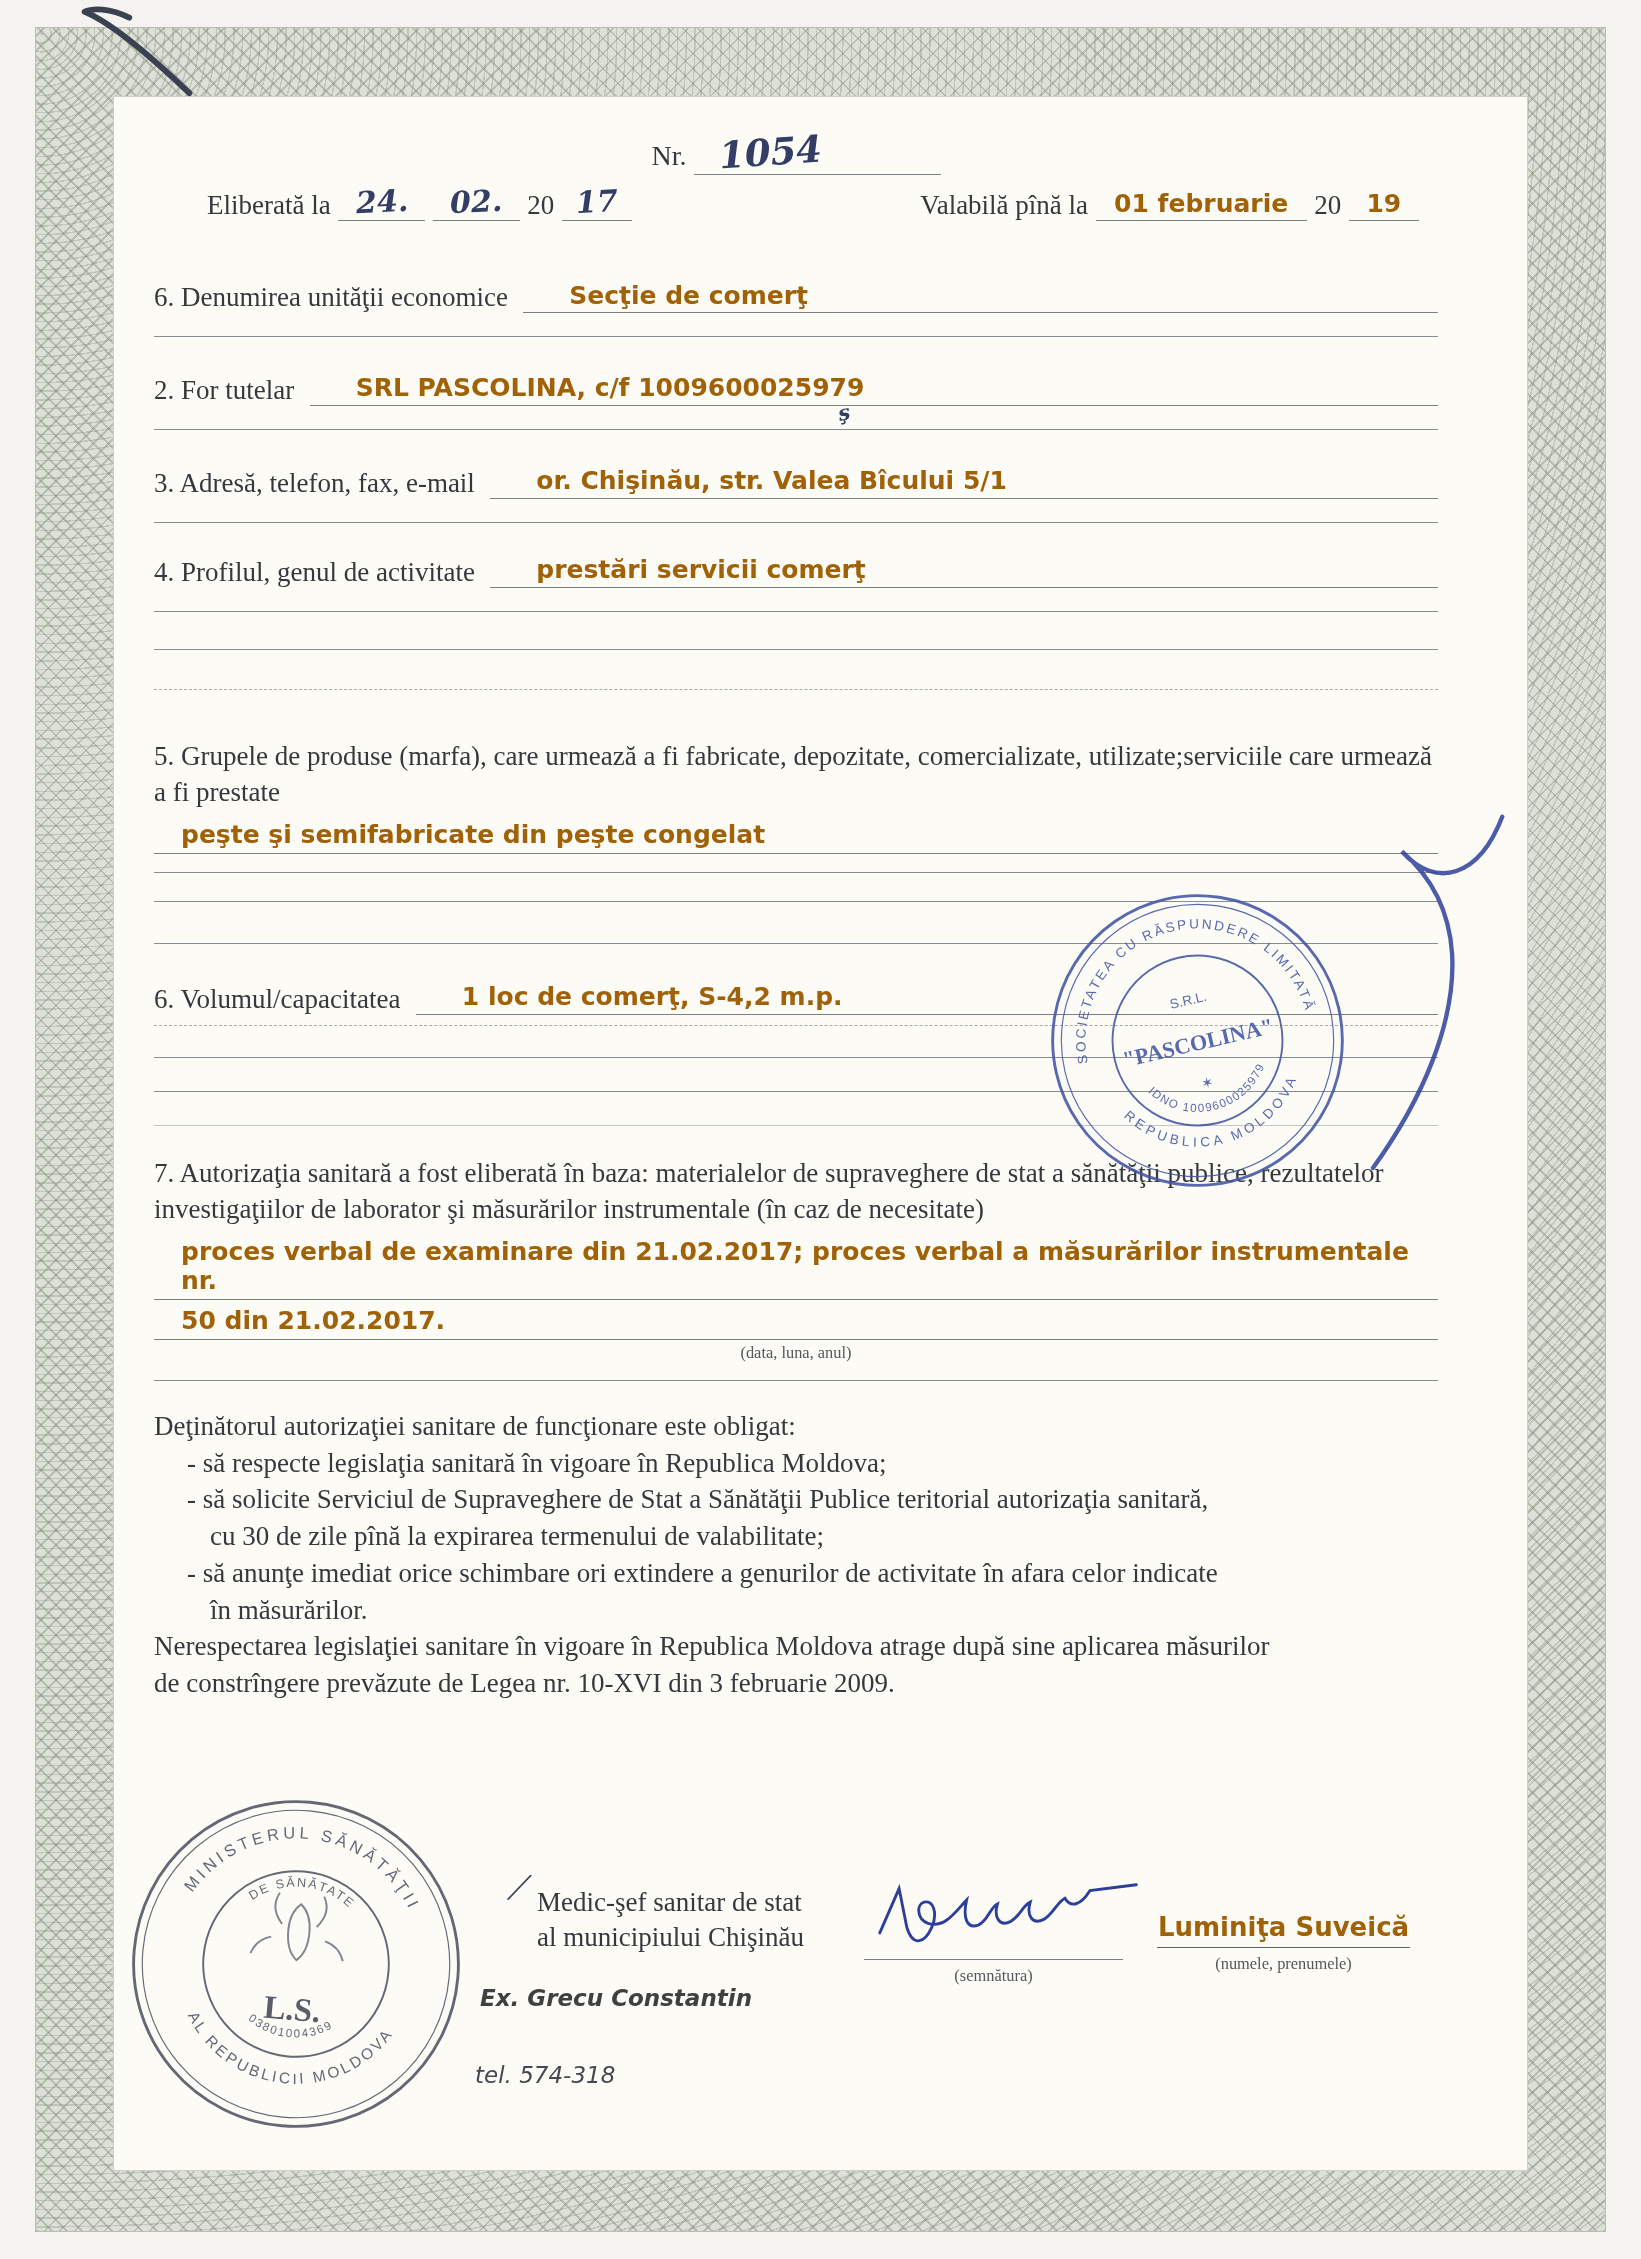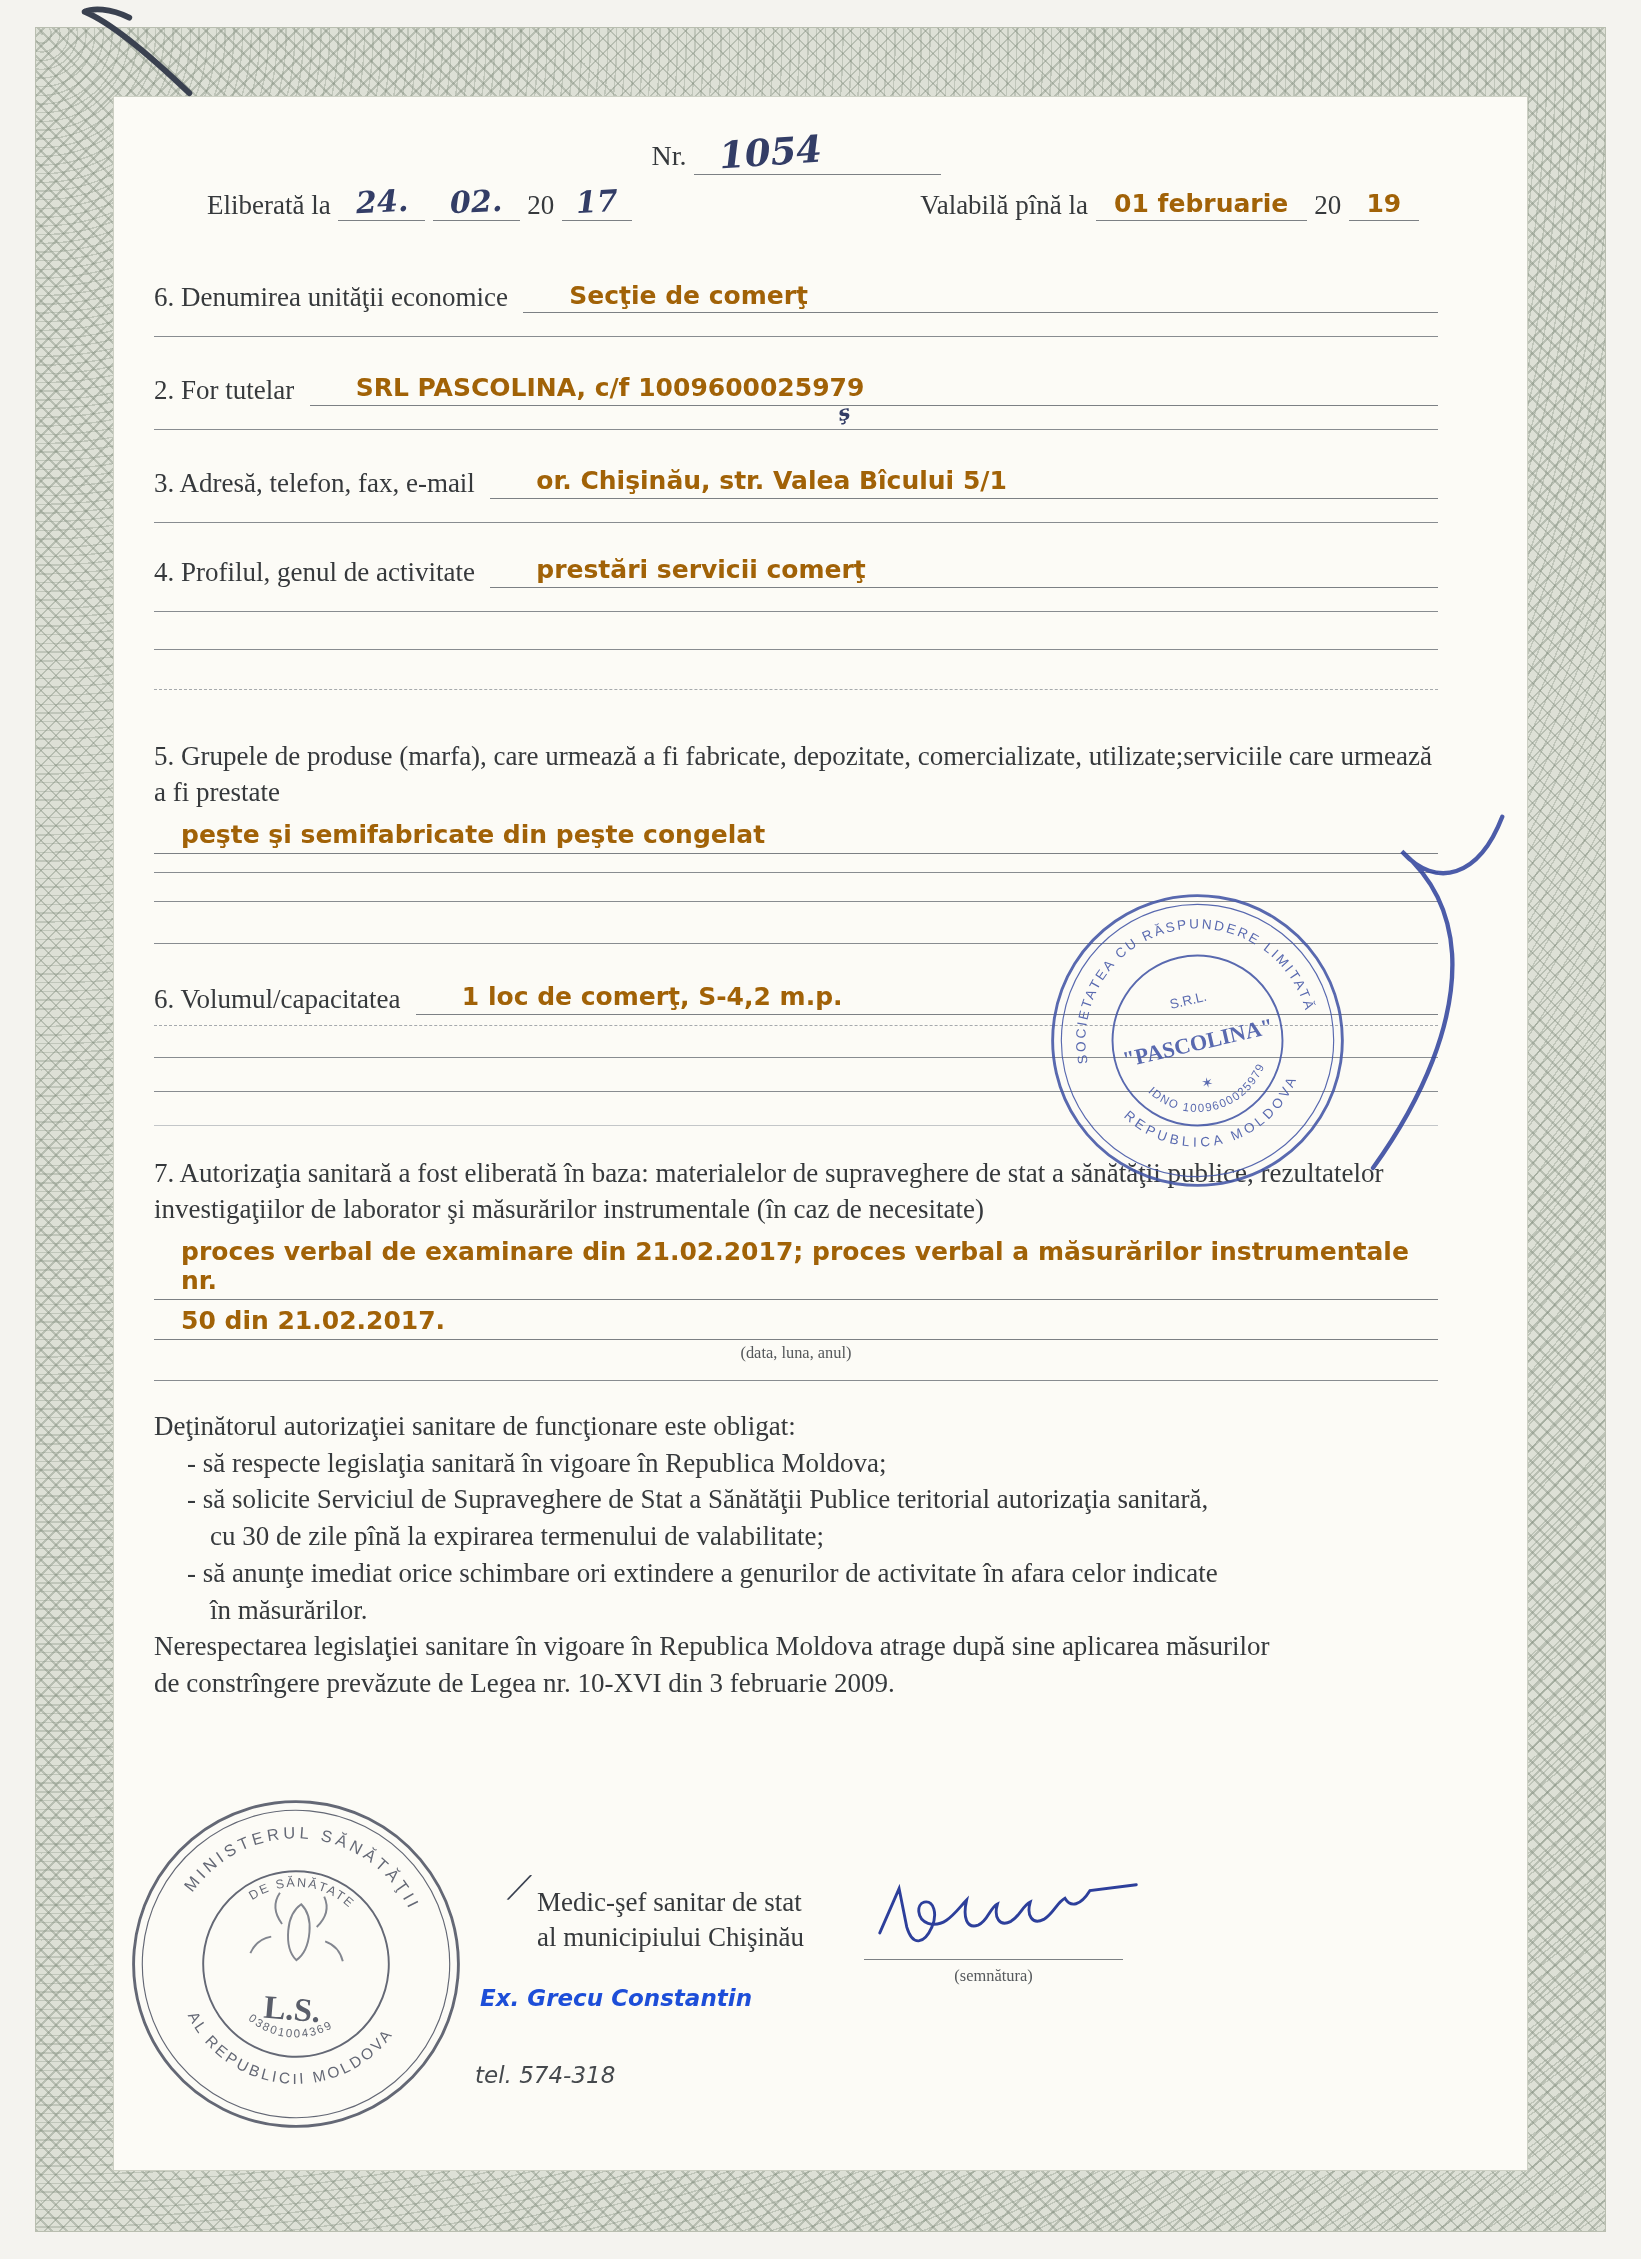--- a/index.html
+++ b/index.html
@@ -50,21 +50,21 @@
 
   .medic{position:absolute;left:537px;top:1885px;font-size:27px;line-height:1.3;}
   .medic-slash{position:absolute;left:516px;top:1863px;font-size:42px;color:#3a4150;transform:rotate(8deg);}
   .sig-svg{position:absolute;left:874px;top:1871px;}
   .sig-line{position:absolute;left:864px;top:1918px;width:259px;border-bottom:1.5px solid #7c8084;height:41px;}
   .sig-caption{position:absolute;left:864px;top:1966px;width:259px;text-align:center;font-size:16.4px;color:#55585b;}
   .name-block{position:absolute;left:1157px;top:1912px;width:253px;text-align:center;}
   .name-block .name{display:block;font-size:26px;padding-bottom:4.8px;border-bottom:1.9px solid #5c6063;}
   .name-caption{font-size:16.4px;color:#55585b;margin-top:5.8px;}
   .executor{position:absolute;left:480px;top:1985px;font-family:"DejaVu Sans","Liberation Sans",sans-serif;
-            font-style:italic;font-weight:700;font-size:23px;color:#1d4ed8;}
+            font-style:italic;font-weight:700;font-size:23px;color:#404040;}
   .phone{position:absolute;left:475px;top:2062px;font-family:"DejaVu Sans","Liberation Sans",sans-serif;
          font-style:italic;font-size:23px;color:#45494d;}
 
   .company-stamp{position:absolute;left:1043px;top:886px;transform:rotate(-13deg);opacity:.88;}
   .ministry-stamp{position:absolute;left:122px;top:1790px;transform:rotate(5deg);opacity:.85;}
   .flourish{position:absolute;left:1340px;top:809px;}
   .corner-stroke{position:absolute;left:75px;top:3.9px;}
   .stray{position:absolute;left:838px;top:400px;font-size:21px;transform:rotate(-12deg);}
 </style>
 </head>
@@ -214,17 +214,21 @@
     <div>Medic-şef sanitar de stat</div>
     <div>al municipiului Chişinău</div>
   </div>
 
   <svg class="sig-svg" width="270" height="92" viewBox="0 0 280 95">
     <path d="M6 64 L26 18 L34 58 C40 78 52 76 60 58 C66 44 62 30 52 32 C44 34 44 50 56 54 C74 60 86 40 96 30 C92 48 96 60 108 56 C118 52 120 38 128 34 C124 48 130 58 142 52 C152 46 154 36 162 32 C158 46 164 56 176 50 C186 44 190 32 198 28 C204 38 214 36 224 20 L272 14" stroke="#2d3f9b" stroke-width="3" fill="none" stroke-linecap="round"></path>
   </svg>
   <div class="sig-line"></div>
   <div class="sig-caption">(semnătura)</div>
 
+  <div class="name-block">
+    <span class="name typed">Luminiţa Suveică</span>
+    <div class="name-caption">(numele, prenumele)</div>
+  </div>
 
   <div class="executor">Ex. Grecu Constantin</div>
   <div class="phone">tel. 574-318</div>
 </div>
 
 
 </body></html>

